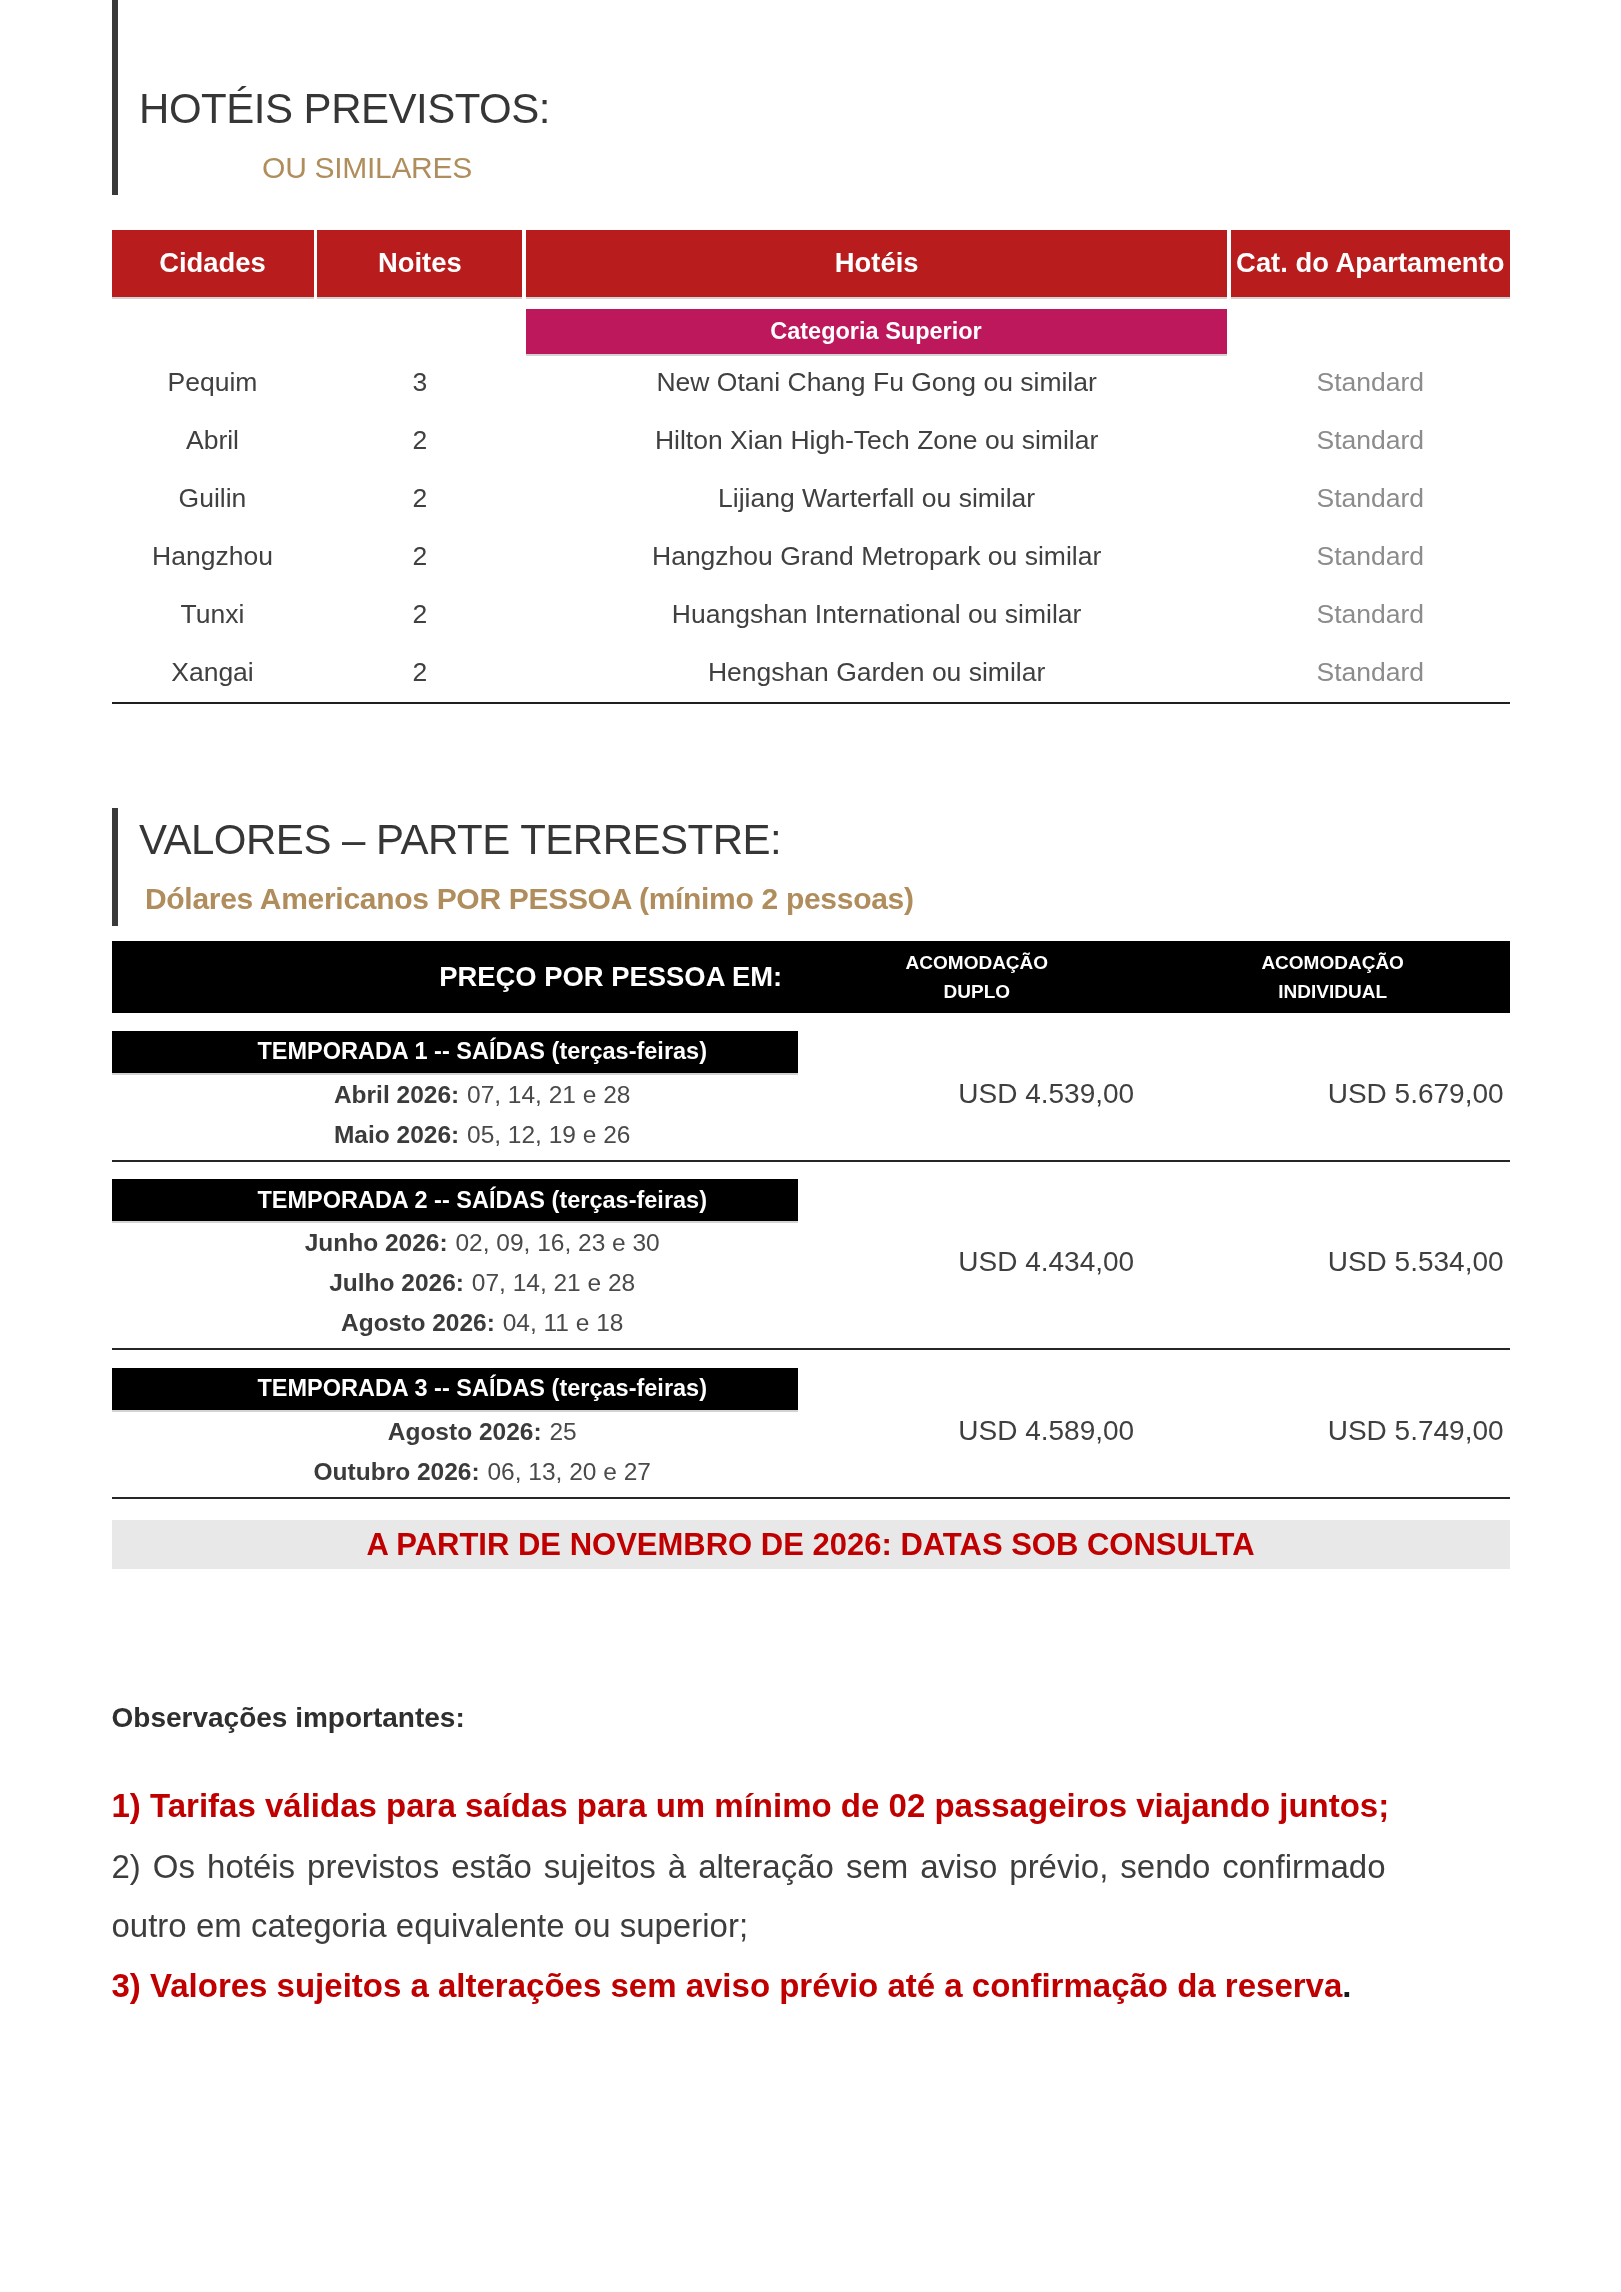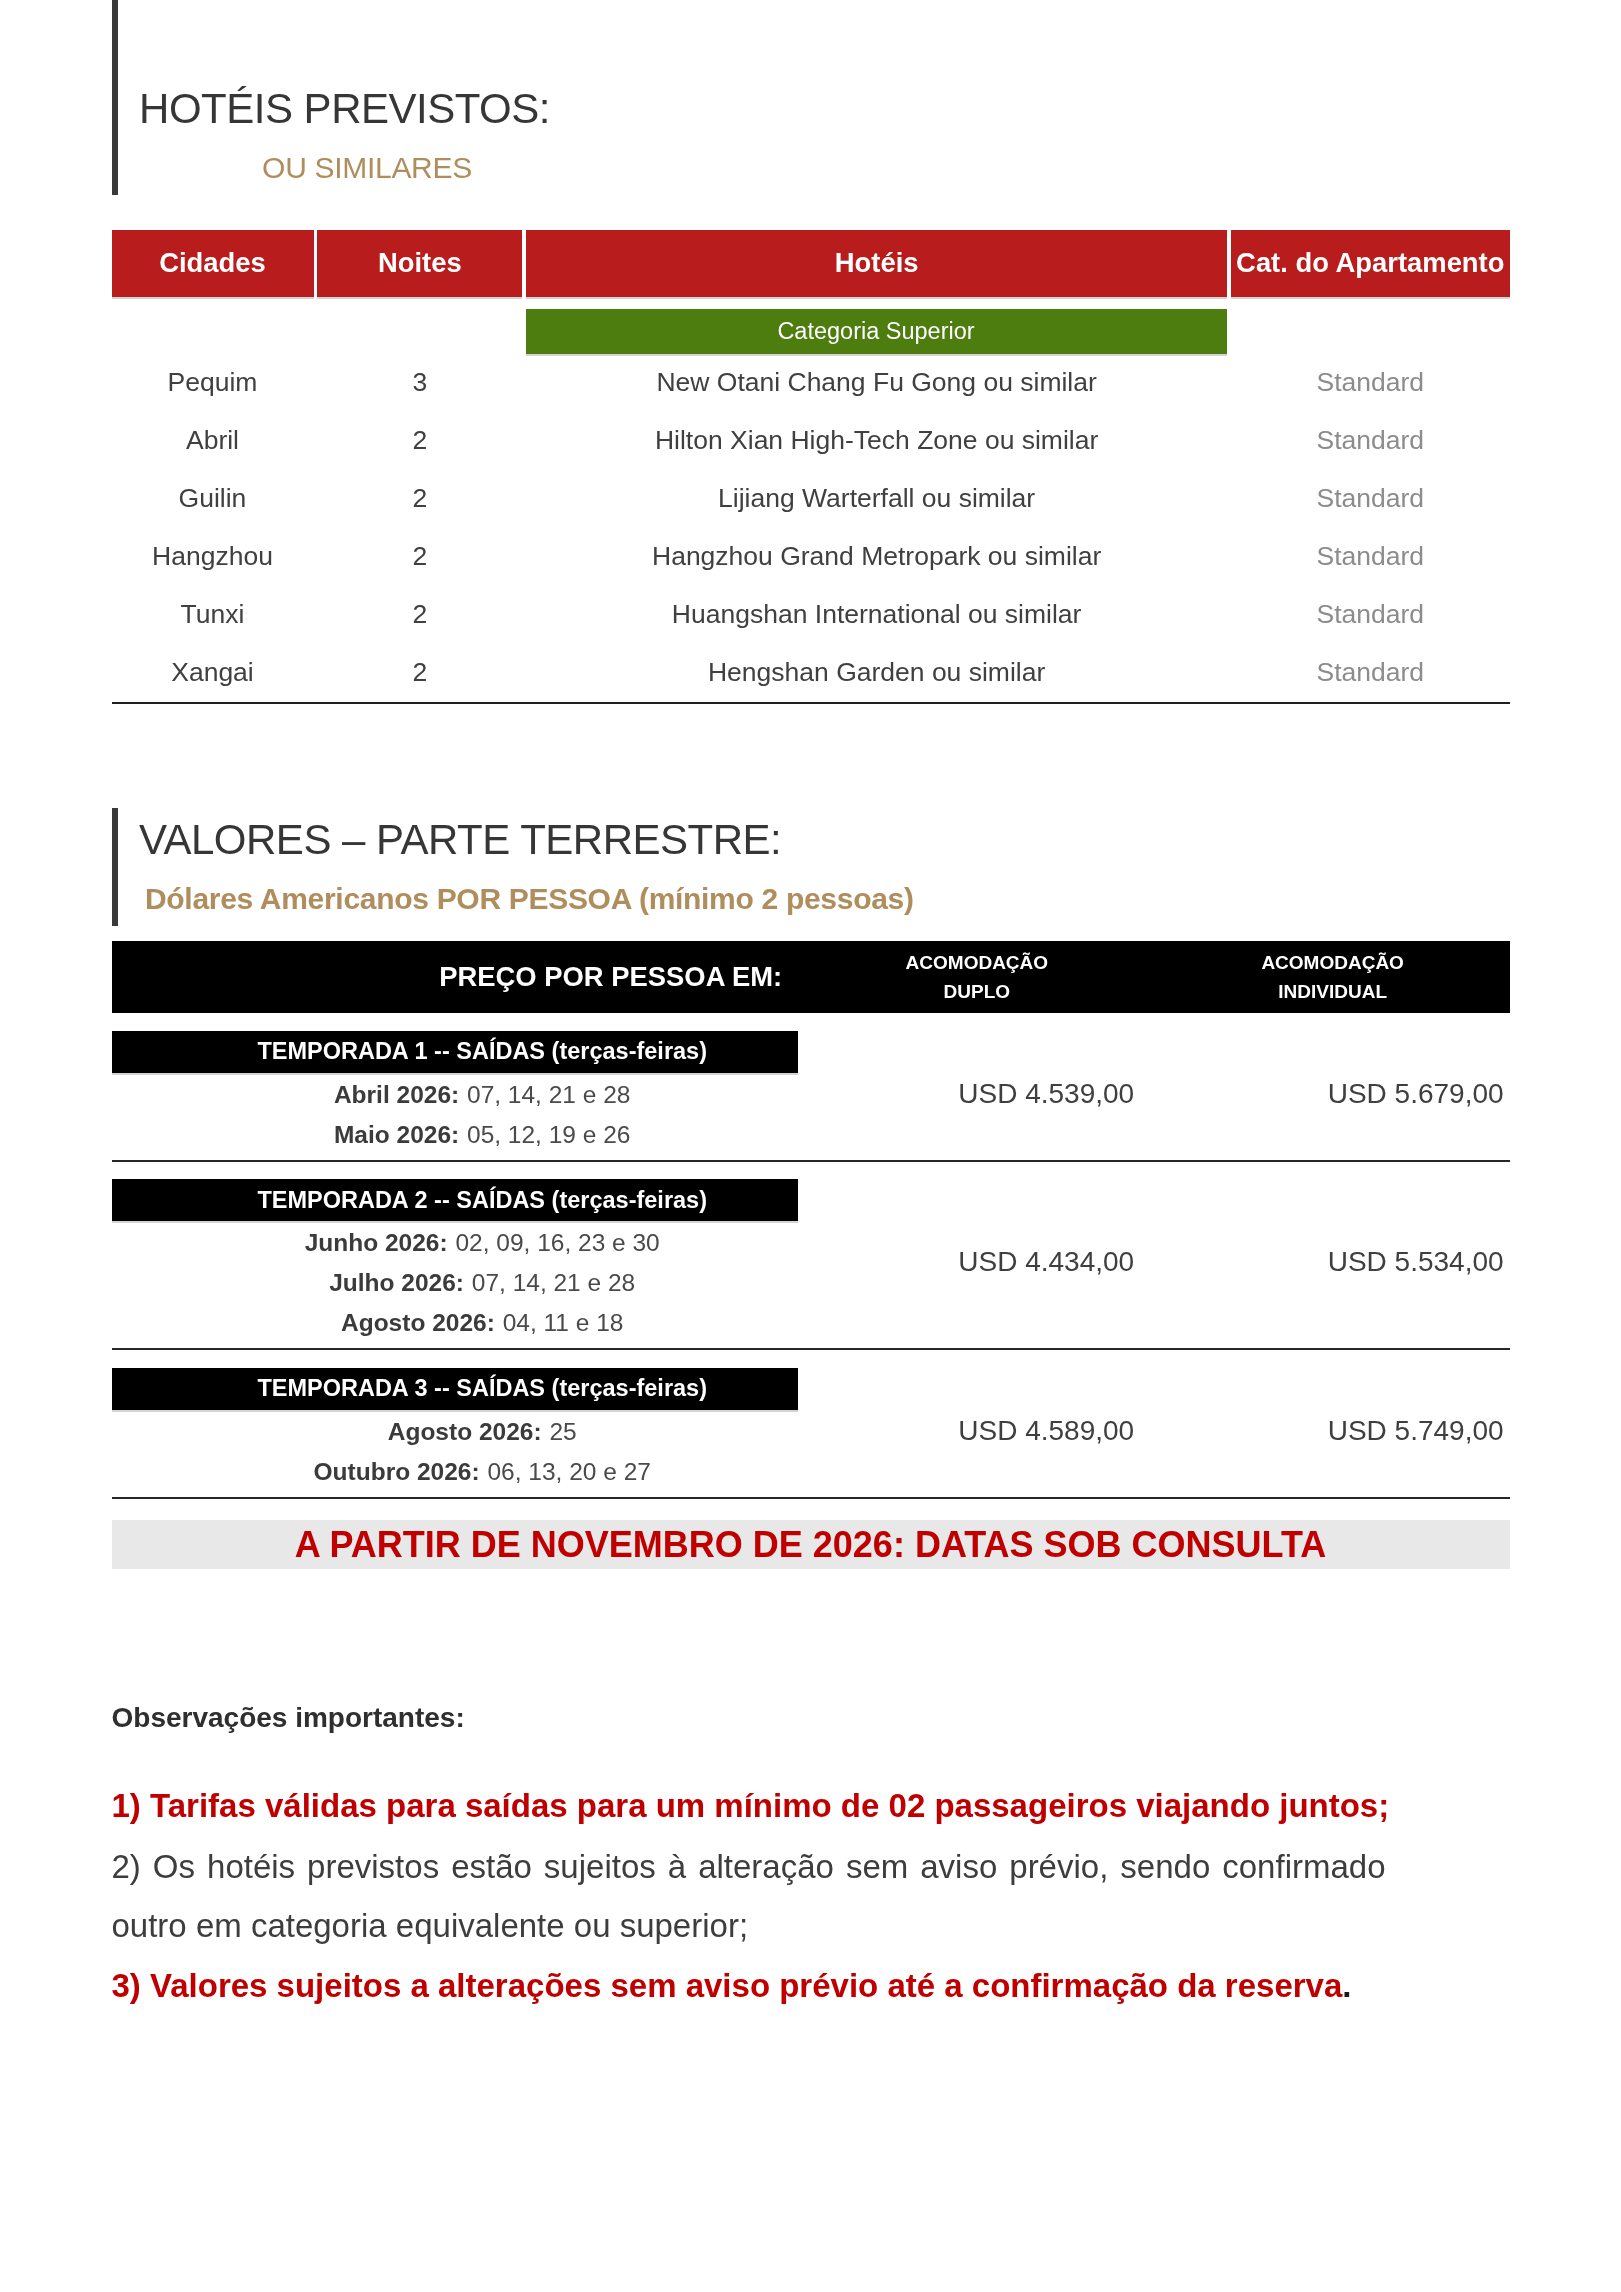--- a/index.html
+++ b/index.html
@@ -20,22 +20,22 @@
 
   
   .hotels{margin-top:35px;}
   .hrow{display:flex;gap:3.9px;}
   .hcell{box-sizing:border-box;display:flex;align-items:center;justify-content:center;text-align:center;}
   .c1{flex:0 0 14.45%;}
   .c2{flex:0 0 14.65%;}
   .c3{flex:0 0 50.15%;}
   .c4{flex:1 1 auto;}
   .thead .hcell{background:#b91c1c;color:#fff;font-weight:bold;font-size:27.4px;height:67px;box-shadow:0 2px 0 rgba(130,130,130,.35);}
-  .cat-banner{margin:11.8px 0 0 414px;width:701px;height:45px;background:#4d7c0f;color:#fff;
-    font-weight:normal;font-size:23.5px;display:flex;align-items:center;justify-content:center;
+  .cat-banner{margin:11.8px 0 0 414px;width:701px;height:45px;background:#be185d;color:#fff;
+    font-weight:bold;font-size:23.5px;display:flex;align-items:center;justify-content:center;
     box-shadow:0 2px 0 rgba(130,130,130,.35);}
   .hbody{border-bottom:2.9px solid #1f1f1f;}
   .hbody .hrow{height:58px;}
   .hbody .hcell{font-size:26.5px;color:#404040;}
   .hbody .hcell.c4{color:#8c8c8c;}
 
   
   .pricing{margin-top:15.7px;}
   .prow{display:flex;}
   .p1{flex:0 0 49.1%;box-sizing:border-box;}
@@ -53,21 +53,21 @@
     box-shadow:0 2px 0 rgba(130,130,130,.35);}
   .dates{padding:2px 0 2px 55px;text-align:center;}
   .date-line{font-size:24.5px;line-height:40px;color:#4a4a4a;}
   .date-line .dlabel{font-weight:bold;color:#3b3b3b;padding-right:7.8px;}
   .price-cell{display:flex;align-items:center;justify-content:flex-end;font-size:28px;color:#3f3f3f;}
   .p2.price-cell{padding-right:21.6px;}
   .p3.price-cell{padding-right:5.9px;}
 
   
   .notice{margin-top:21.6px;height:49px;background:#e8e8e8;display:flex;align-items:center;justify-content:center;
-    font-weight:bold;font-size:36px;color:#c00000;}
+    font-weight:bold;font-size:31px;color:#c00000;}
 
   
   .obs{margin-top:133px;}
   .obs-title{font-weight:bold;font-size:28px;color:#2f2f2f;}
   .obs-items{margin-top:41px;}
   .obs-item{font-size:33px;line-height:62px;color:#3d3d3d;}
   .obs-item.red{color:#c00000;font-weight:bold;}
   .obs-item.justified{text-align:justify;max-width:1274px;line-height:59px;}
   .obs-item .suffix{color:#1a1a1a;}
 </style>

